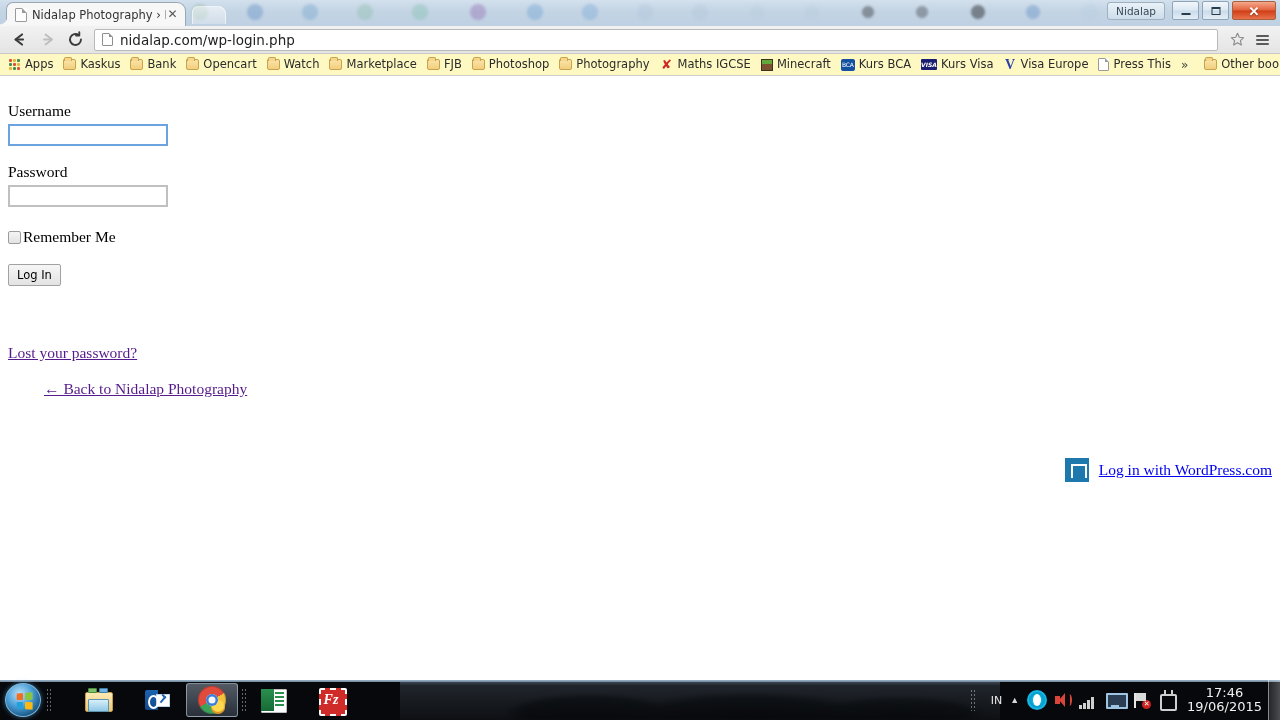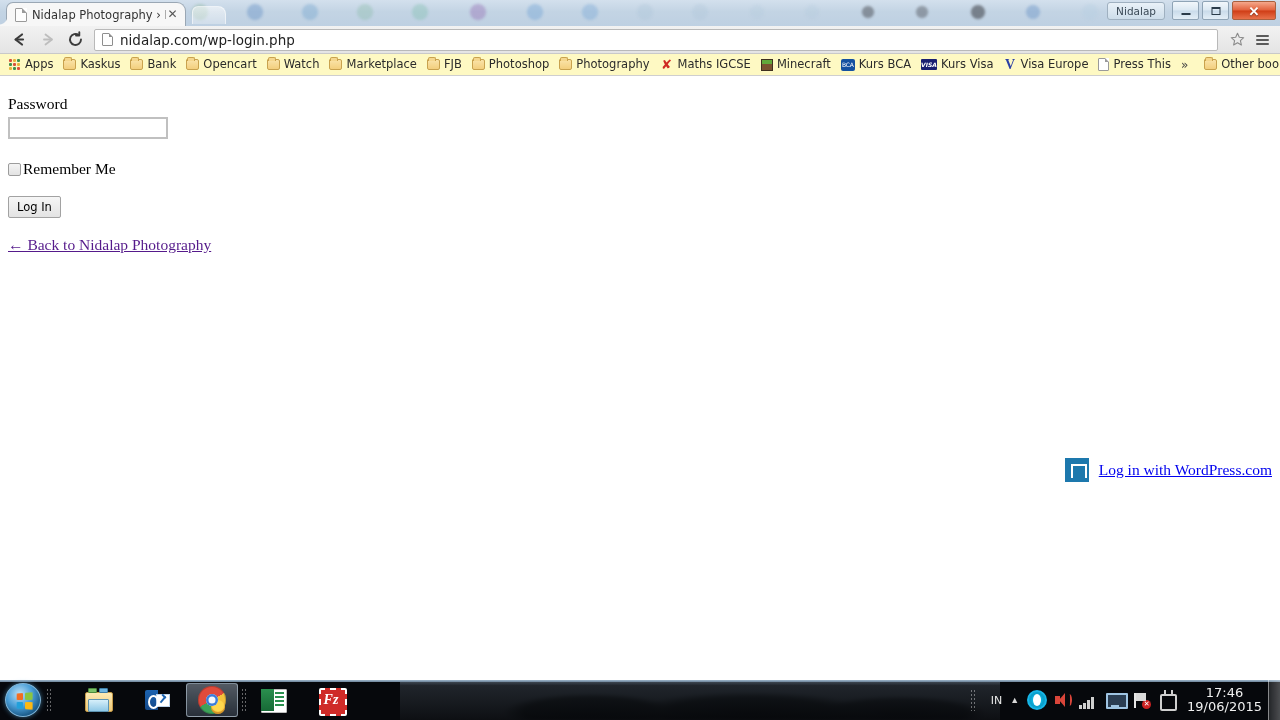--- a/index.html
+++ b/index.html
@@ -333,21 +333,21 @@
   }
 
   .pagelink {
     display: inline-block;
     color: #551a8b;
     text-decoration: underline;
     font-size: 15.5px;
     margin-left: 8px;
   }
   #lost-password-row { margin-top: 58px; }
-  #back-to-site-row { margin-top: 18px; }
+  #back-to-site-row { margin-top: 18px; margin-left: 36px; }
 
   #wp-login-row {
     position: absolute; right: 8px; top: 380px;
     display: flex; align-items: center; gap: 10px;
   }
   #wp-icon {
     width: 24px; height: 24px; flex: 0 0 24px;
     background: #1d78ad;
     position: relative;
   }
@@ -715,33 +715,40 @@
     <div class="bm-sep"></div>
     <div class="bm" id="bm-other">
       <span class="folder-ico"></span>
       <span class="bm-label">Other bookmarks</span>
     </div>
   </div>
 
   <div id="page">
 
 
+    <div id="username-block">
+      <div class="field-label">Username</div>
+      <input id="username-input" class="text-input" type="text" value="" style="">
+    </div>
 
     <div id="password-block">
       <div class="field-label">Password</div>
       <input id="password-input" class="text-input" type="password" value="" style="">
     </div>
 
     <div id="remember-row">
       <span id="remember-checkbox"></span>
       <span id="remember-label">Remember Me</span>
     </div>
 
     <button id="login-button">Log In</button>
 
+    <div id="lost-password-row">
+      <a class="pagelink">Lost your password?</a>
+    </div>
     <div id="back-to-site-row">
       <a class="pagelink">← Back to Nidalap Photography</a>
     </div>
 
     <div id="wp-login-row">
       <span id="wp-icon"></span>
       <a id="wp-login-link">Log in with WordPress.com</a>
     </div>
 
   </div>

